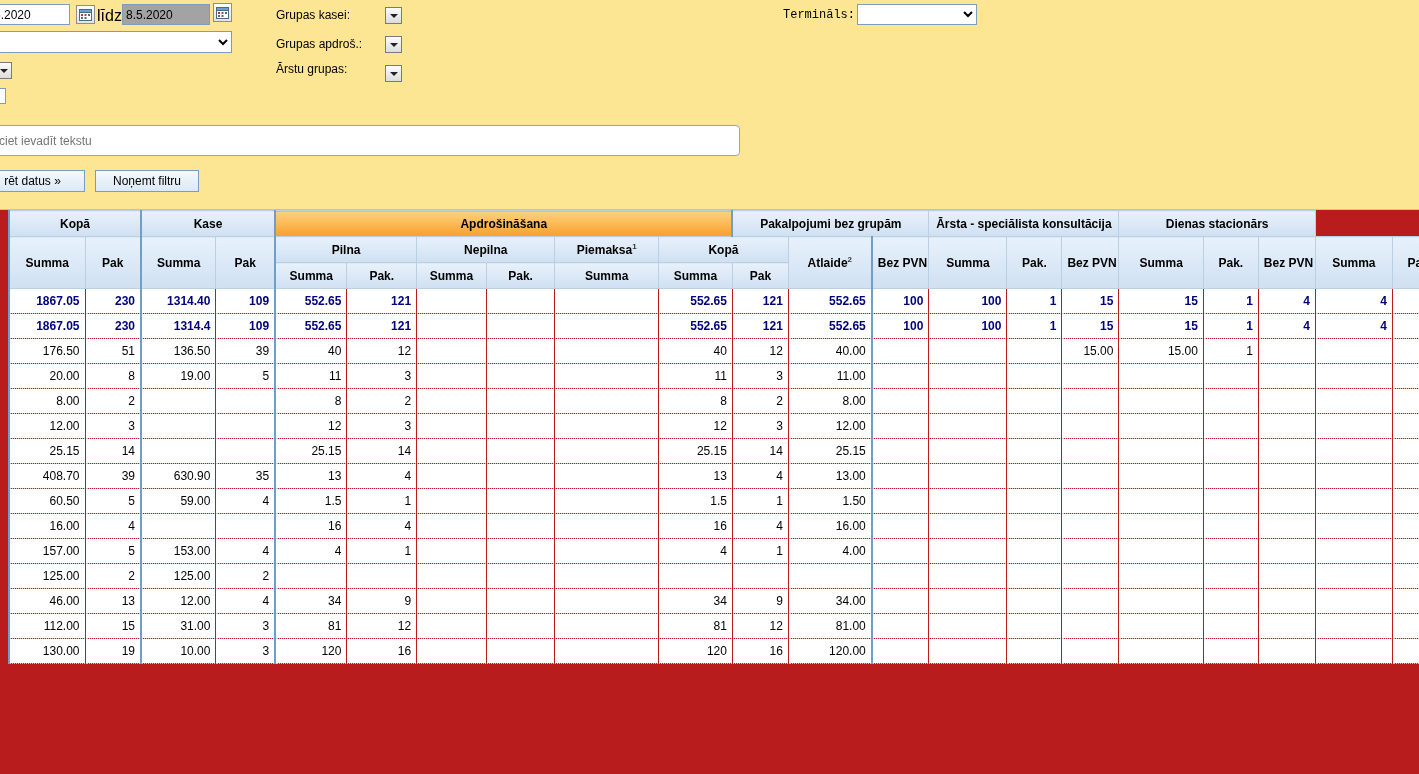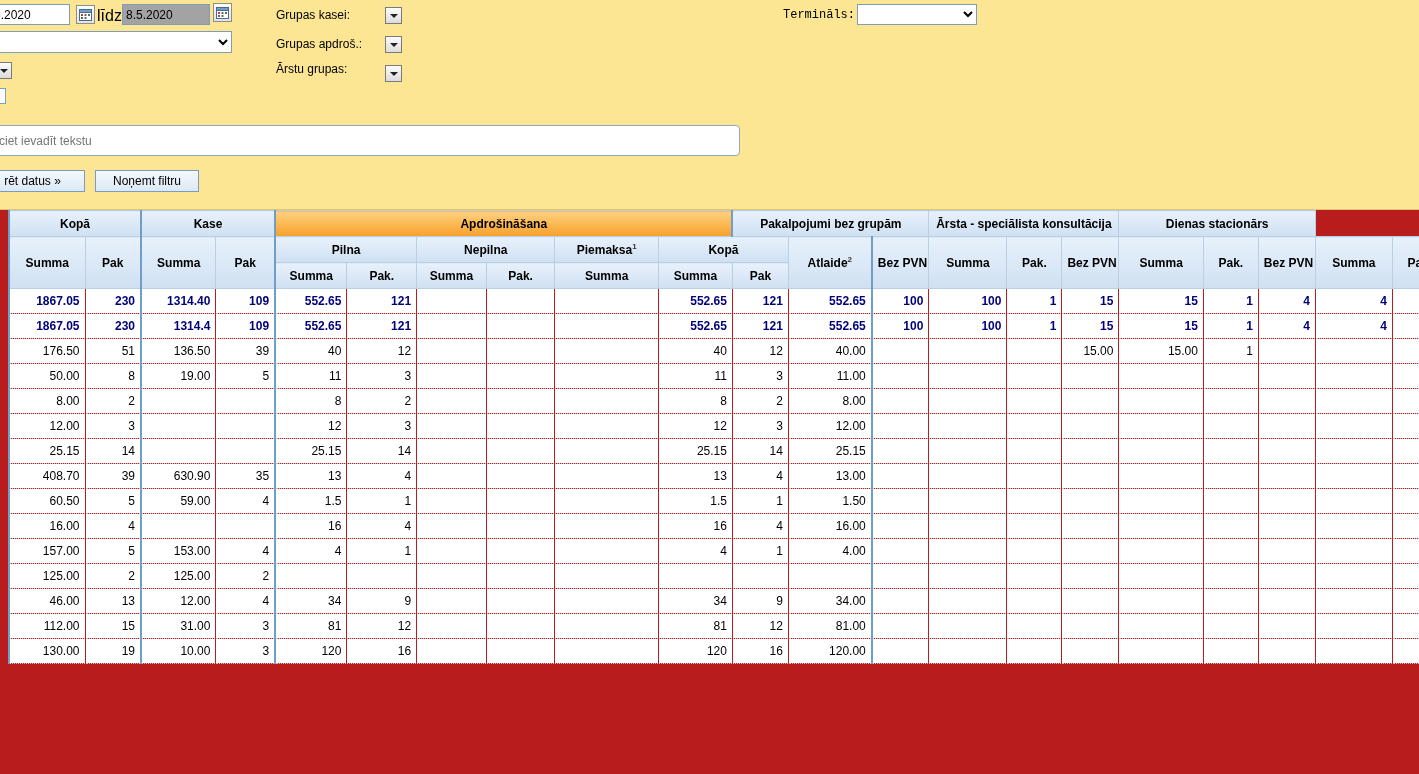--- a/index.html
+++ b/index.html
@@ -374,21 +374,21 @@
           <td></td>
           <td></td>
           <td>15.00</td>
           <td>15.00</td>
           <td>1</td>
           <td></td>
           <td></td>
           <td></td>
         </tr>
         <tr>
-          <td class="v-sep-l">50.00</td>
+          <td class="v-sep-l">20.00</td>
           <td class="v-sep">8</td>
           <td class="v-sep-l">19.00</td>
           <td class="v-sep">5</td>
           <td class="v-sep-l">11</td>
           <td>3</td>
           <td></td>
           <td></td>
           <td></td>
           <td>11</td>
           <td>3</td>

